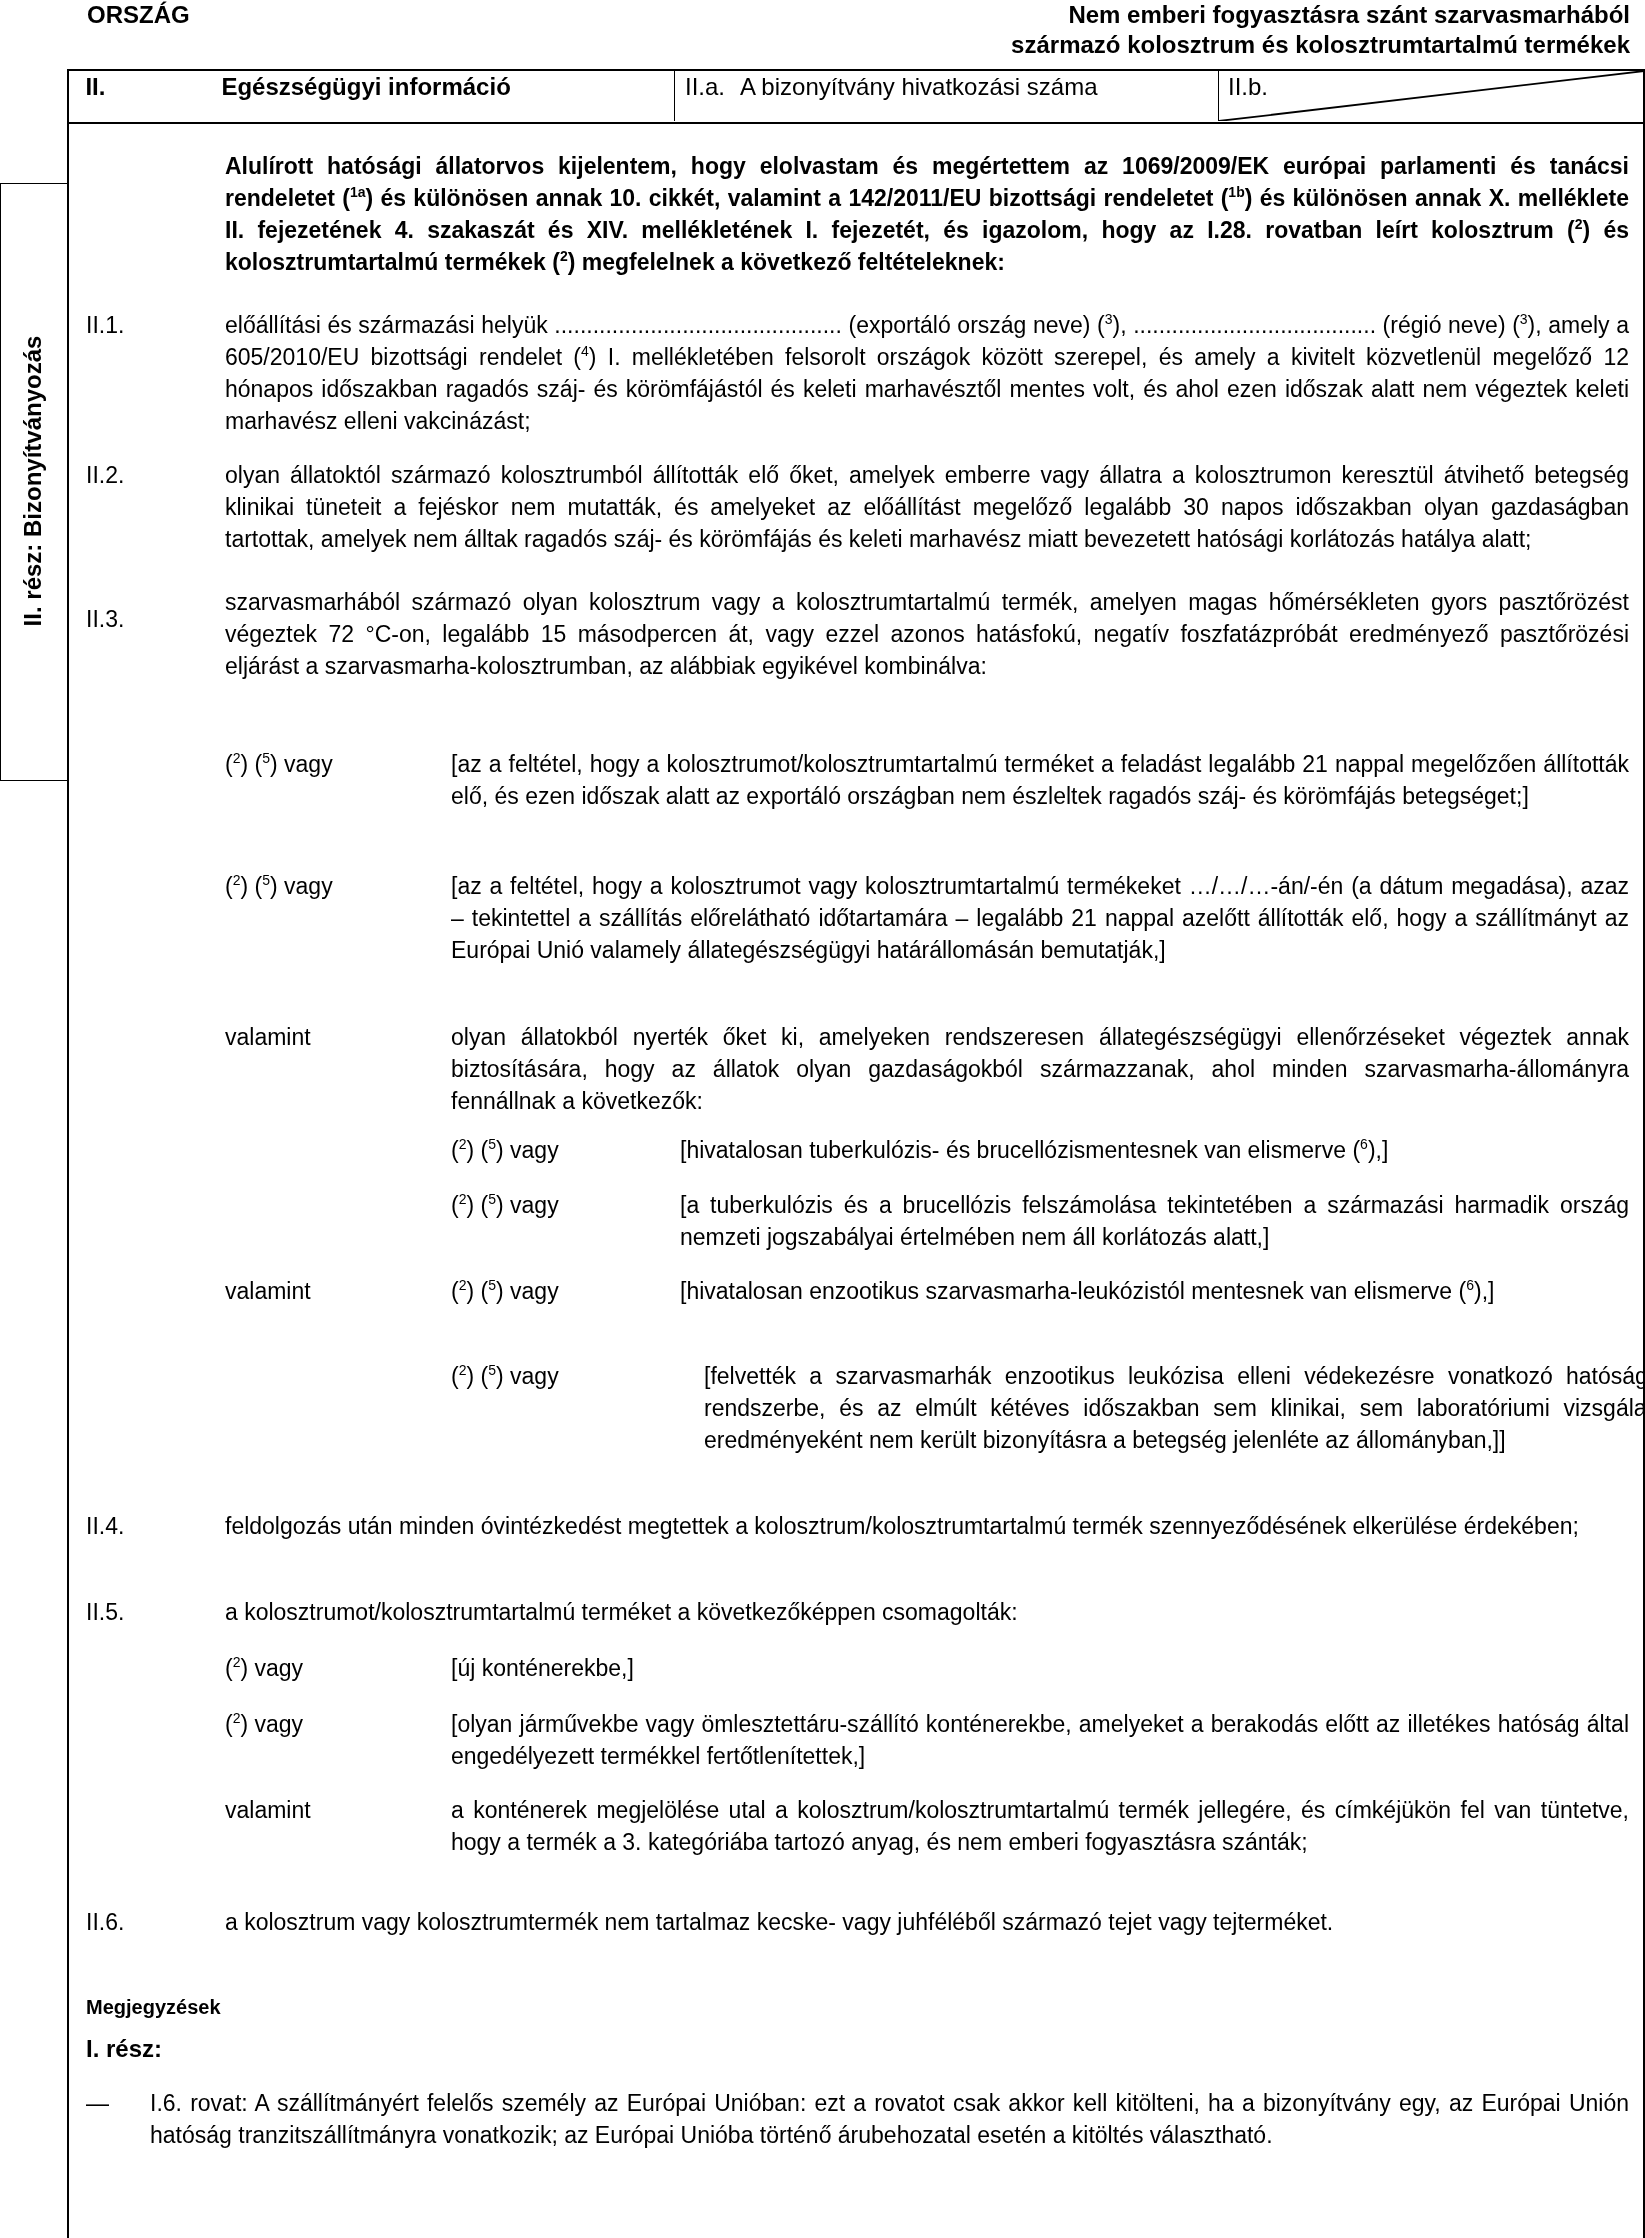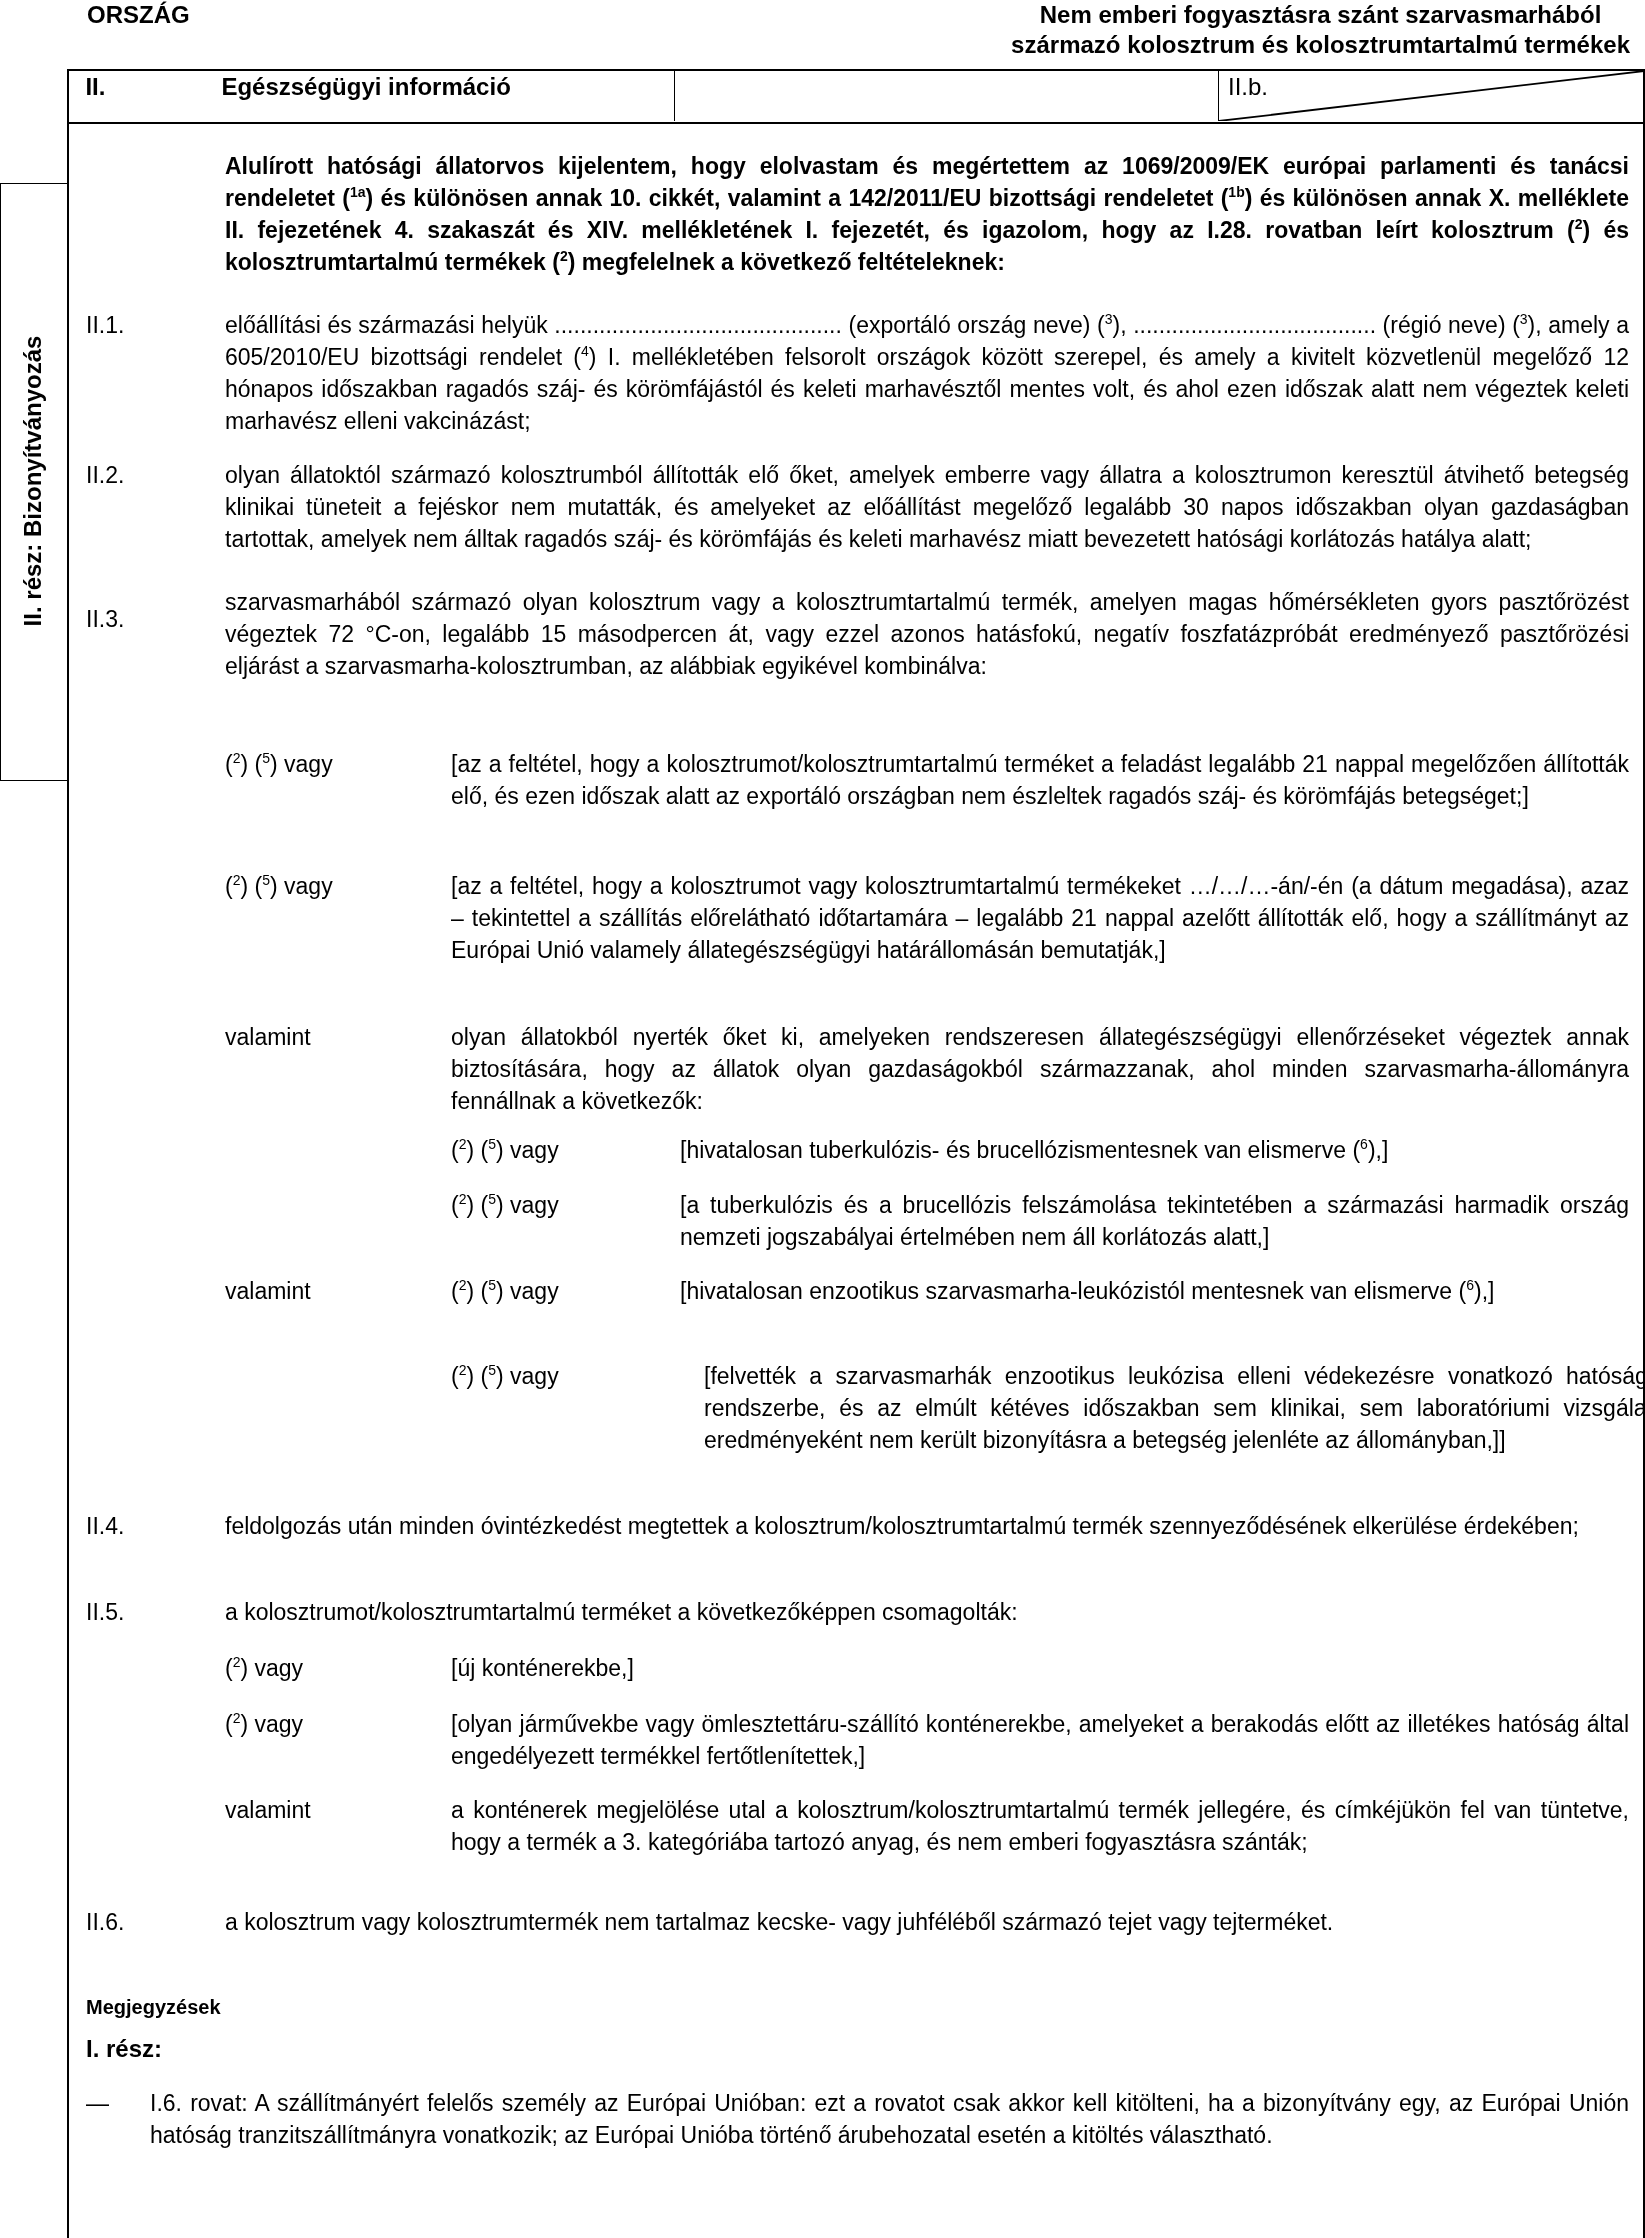--- a/index.html
+++ b/index.html
@@ -6,21 +6,21 @@
   body {
     width: 1646px; height: 2239px; position: relative; overflow: hidden;
     font-family: "Liberation Sans", sans-serif; color: #000000;
     font-size: 23px; line-height: 32px;
   }
   .abs { position: absolute; }
   sup { font-size: 14px; line-height: 0; vertical-align: 8.7px; }
   .bold { font-weight: bold; }
 
   #top-left { left: 87px; top: 0px; font-size: 24px; font-weight: bold; line-height: 29px; }
-  #top-right { right: 16px; top: 0px; font-size: 24px; font-weight: bold; line-height: 30px; text-align: center; }
+  #top-right { right: 16px; top: 0px; font-size: 24px; font-weight: bold; line-height: 30px; text-align: right; }
 
   #frame-left { left: 67px; top: 69px; width: 1.7px; height: 2170px; background: #000; }
   #frame-right { left: 1643px; top: 69px; width: 1.7px; height: 2170px; background: #000; }
 
   #hdr { left: 68px; top: 69px; width: 1576px; height: 55px;
          border-top: 2.3px solid #000; border-bottom: 2.3px solid #000; box-sizing: border-box; }
   .hdr-cell { position: absolute; top: 0; height: 32px; display: flex; align-items: flex-start; font-size: 24px; }
   #hdr-c1 { left: 17.4px; width: 586px; }
   #hdr-c1 .num { font-weight: bold; width: 136px; display: inline-block; }
   #hdr-c1 .lbl { font-weight: bold; }
@@ -53,20 +53,24 @@
 
 <div class="abs" id="frame-left"></div>
 <div class="abs" id="frame-right"></div>
 
 <div class="abs" id="hdr">
   <div class="hdr-cell" id="hdr-c1">
     <span class="num">II.</span>
     <span class="lbl">Egészségügyi információ</span>
   </div>
   <div id="hdr-div1"></div>
+  <div class="hdr-cell" id="hdr-c2">
+    <span class="num">II.a.</span>
+    <span>A bizonyítvány hivatkozási száma</span>
+  </div>
   <div id="hdr-div2"></div>
   <svg id="hdr-diag" viewBox="0 0 732 86" preserveAspectRatio="none">
     <line x1="0" y1="86" x2="732" y2="0" stroke="#000" stroke-width="3"></line>
   </svg>
   <div class="hdr-cell" id="hdr-c3">
     <span>II.b.</span>
   </div>
 </div>
 
 <div class="abs" id="side-box">

